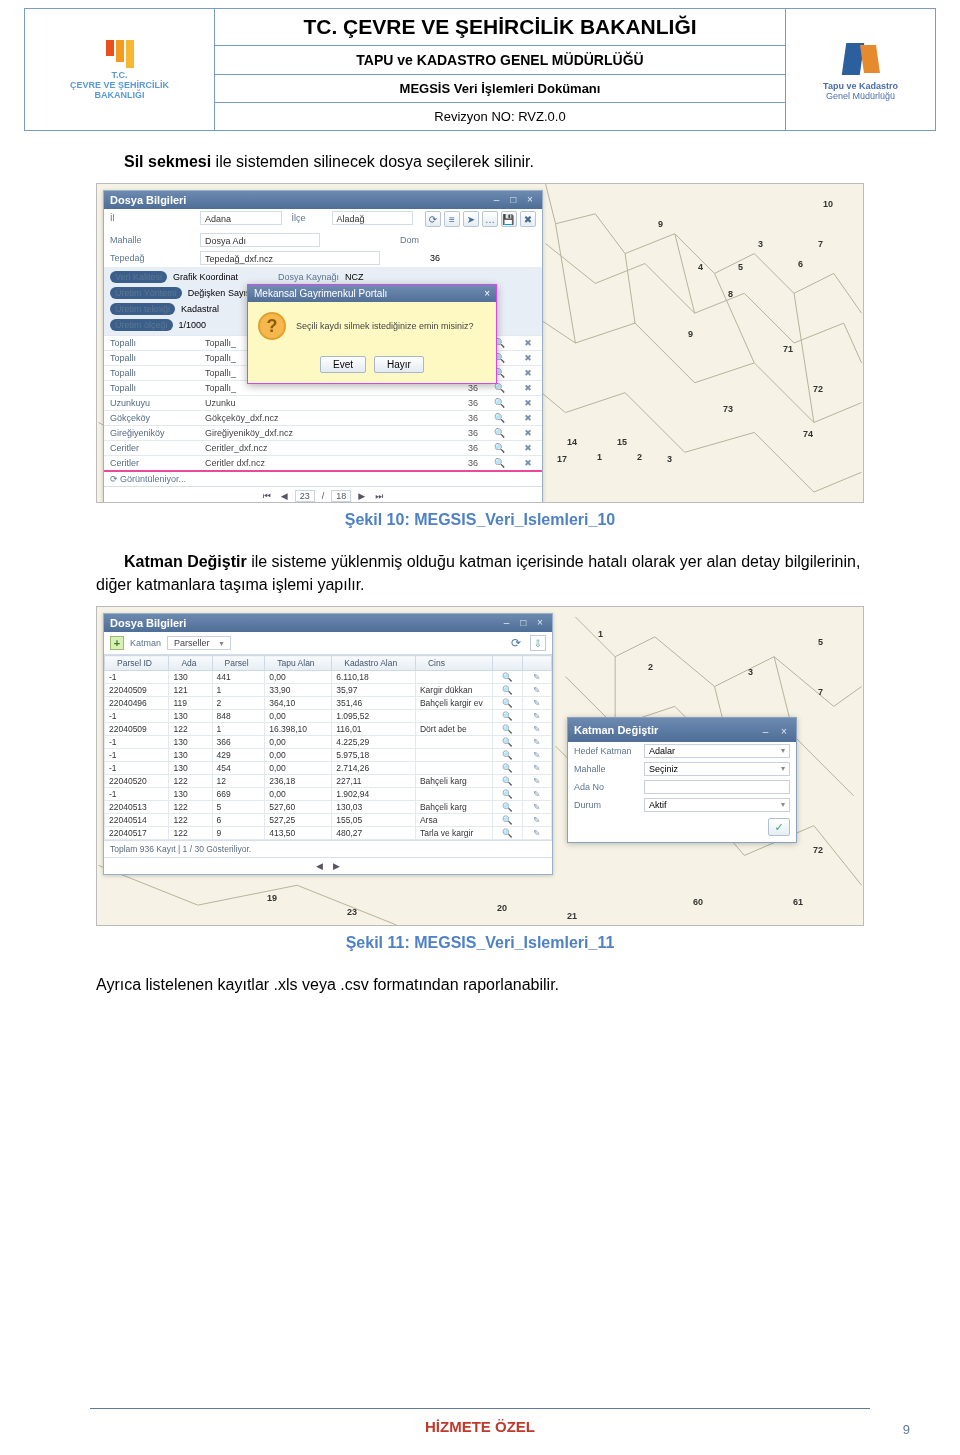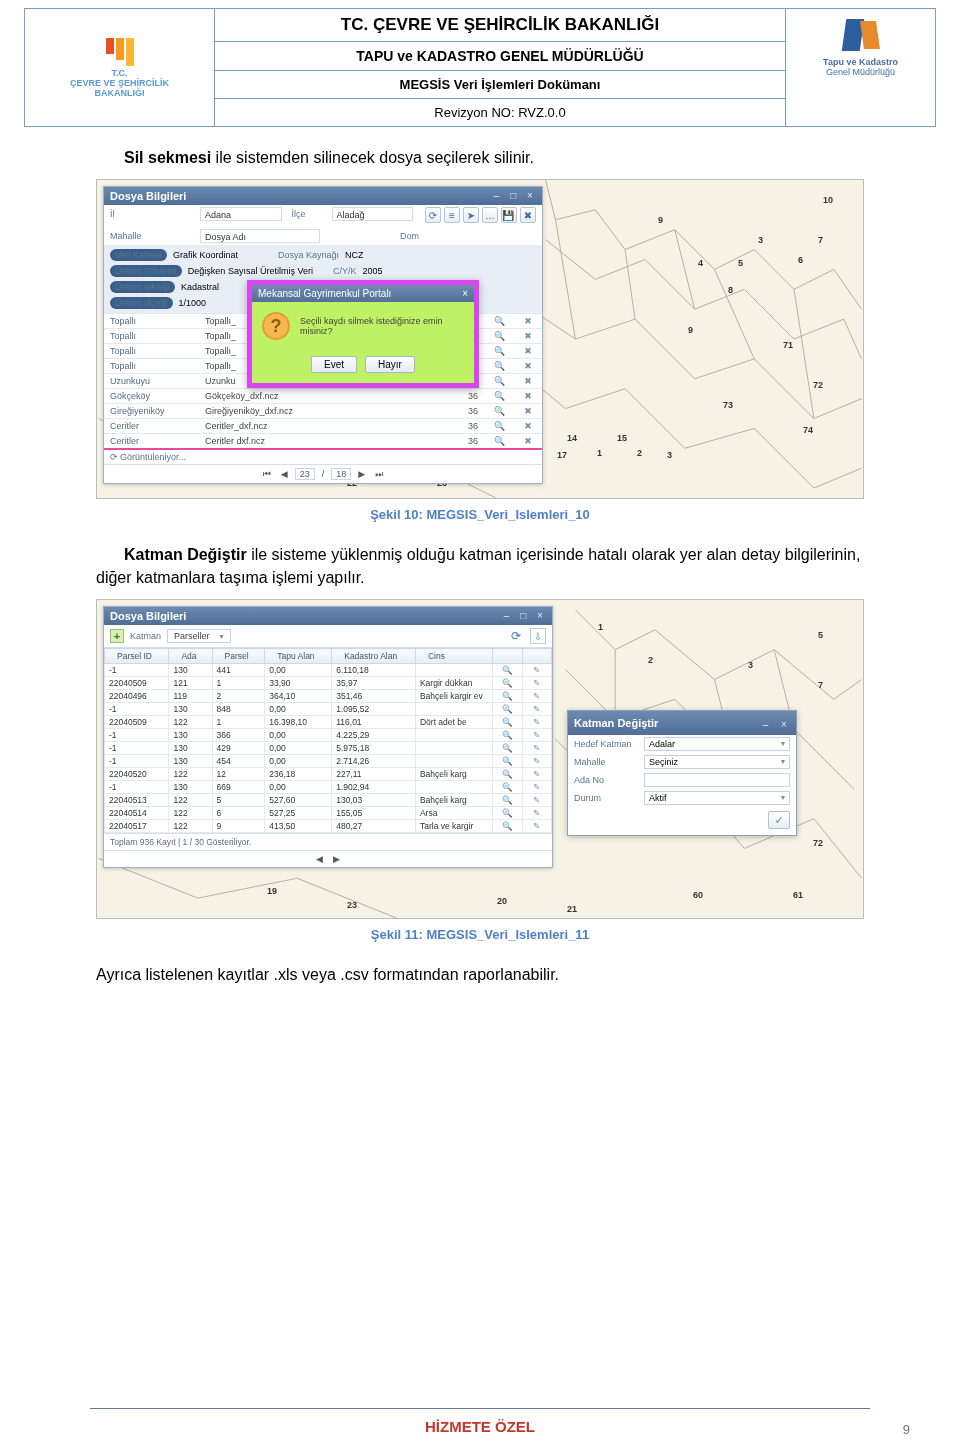--- a/index.html
+++ b/index.html
@@ -31,28 +31,29 @@
     flex: 1;
     display: flex;
     flex-direction: column;
   }
   .header-center > div {
     text-align: center;
     padding: 6px 4px;
     border-bottom: 1px solid #7a9bc4;
   }
   .header-center > div:last-child { border-bottom: none; }
-  .hc-title { font-weight: bold; font-size: 17px; }
+  .hc-title { font-weight: bold; font-size: 21px; }
   .hc-sub1 { font-weight: bold; font-size: 14px; }
   .hc-sub2 { font-weight: bold; font-size: 13px; }
   .hc-rev { font-size: 13px; }
   .header-right {
     width: 150px;
     border-left: 1px solid #7a9bc4;
     display: flex;
+    align-items: center;
     justify-content: center;
     padding: 6px;
   }
 
   
   .logo-csb {
     display: flex;
     flex-direction: column;
     align-items: center;
     font-size: 9px;
@@ -88,21 +89,21 @@
     padding: 20px 96px 0 96px;
   }
   .para {
     font-size: 16px;
     line-height: 1.4;
     margin-bottom: 10px;
   }
   .para strong { font-weight: bold; margin-left: 28px; }
   .caption {
     color: #4f81c7;
-    font-size: 13px;
+    font-size: 16px;
     text-align: center;
     margin: 8px 0 22px;
     font-weight: bold;
   }
 
   
   .shot {
     position: relative;
     width: 768px;
     height: 320px;
@@ -180,24 +181,24 @@
     align-items:center;
   }
   .pagination span { padding:0 3px; }
   .pagination .box {
     border:1px solid #cbd5df; padding:0 4px; background:#fff;
   }
 
   
   .modal {
     position:absolute;
-    background:#bef264;
-    border:5px solid #d946ef;
+    background:#fef9c3;
+    border:1px solid #d946ef;
     box-shadow:0 2px 8px rgba(0,0,0,0.3);
-    width:232px;
+    width:250px;
   }
   .modal-head {
     background:linear-gradient(#708cb1,#516f97);
     color:#fff; font-size:10px; padding:3px 6px;
     display:flex; justify-content:space-between;
   }
   .modal-body {
     display:flex; padding:10px; gap:10px; align-items:center;
   }
   .q-icon {
@@ -404,20 +405,25 @@
           <span>…</span>
           <span>💾</span>
           <span>✖</span>
         </div>
       </div>
       <div class="field-row">
         <span class="lbl">Mahalle</span>
         <span class="val" style="flex:0 0 120px">Dosya Adı</span>
         <span class="lbl" style="width:auto;margin-left:80px">Dom</span>
       </div>
+      <div class="field-row">
+        <span class="lbl">Tepedağ</span>
+        <span class="val" style="flex:0 0 180px">Tepedağ_dxf.ncz</span>
+        <span style="margin-left:50px;font-size:9px">36</span>
+      </div>
       <div style="background:#e8eef5;padding:2px 0">
         <div class="field-row">
           <span class="lbl pill-blue" style="width:auto">Veri Kalitesi</span>
           <span style="margin-left:6px;font-size:9px">Grafik Koordinat</span>
           <span class="lbl" style="margin-left:40px;width:auto">Dosya Kaynağı</span>
           <span style="margin-left:6px;font-size:9px">NCZ</span>
         </div>
         <div class="field-row">
           <span class="lbl pill-blue" style="width:auto">Üretim Yöntemi</span>
           <span style="margin-left:6px;font-size:9px">Değişken Sayısal Üretilmiş Veri</span>

